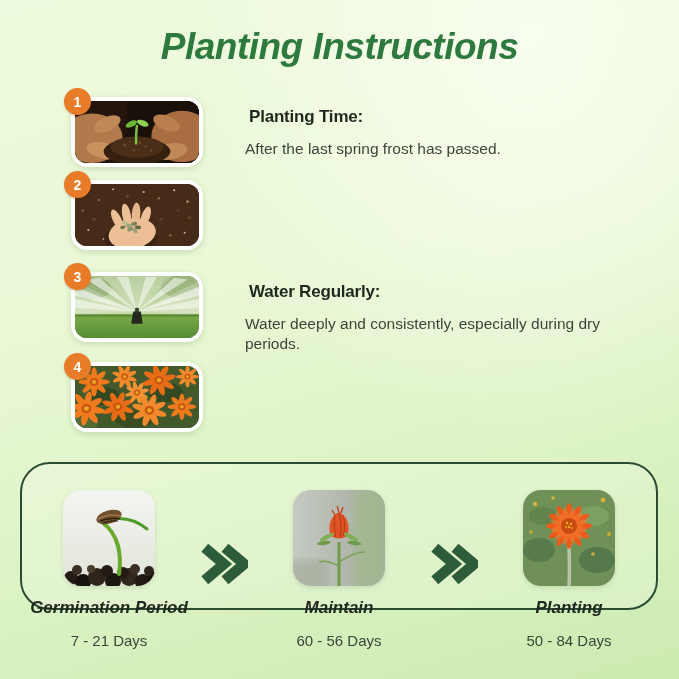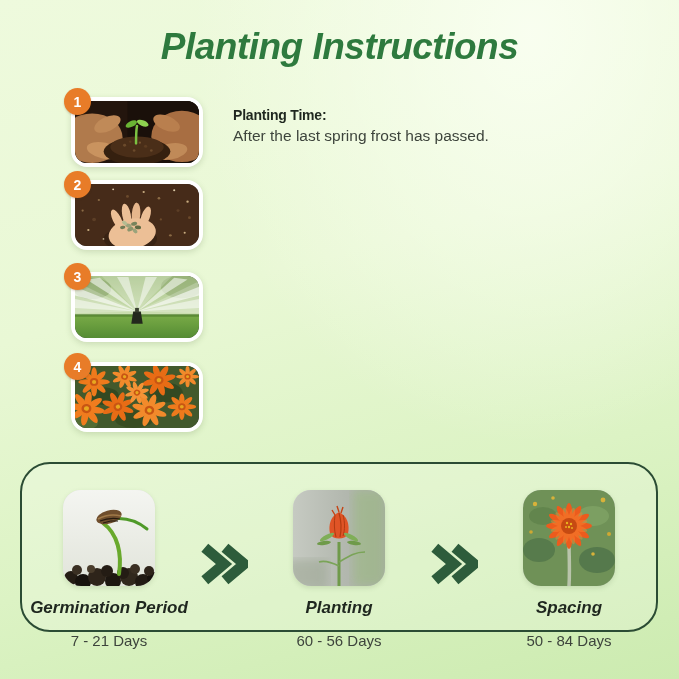--- a/index.html
+++ b/index.html
@@ -23,24 +23,24 @@
     overflow:hidden;background:#333;box-shadow:0 2px 6px rgba(60,90,40,.18);
   }
   .step-img svg{display:block;width:100%;height:100%;}
   .badge{
     position:absolute;left:64px;top:-9px;width:27px;height:27px;border-radius:50%;
     background:var(--badge_orange,#e87c28);color:#fff;font-size:14px;font-weight:bold;
     display:flex;align-items:center;justify-content:center;z-index:3;
     box-shadow:0 1px 2px rgba(90,50,10,.25);
   }
   .step-text{position:absolute;left:233px;top:10px;width:430px;}
-  .step-title{margin:0 0 3px 0;font-size:14px;font-weight:bold;color:var(--heading_text,#1f271f);letter-spacing:-0.2px;}
-  .step-desc{margin:0;font-size:15.5px;line-height:1.32;color:var(--body_text,#3d443c);}
+  .step-title{margin:0 0 3px 16px;font-size:17px;font-weight:bold;color:var(--heading_text,#1f271f);letter-spacing:-0.2px;}
+  .step-desc{margin:12px;font-size:15.5px;line-height:1.32;color:var(--body_text,#3d443c);}
   .panel{
-    position:absolute;left:20px;top:462px;width:638px;height:170px;box-sizing:border-box;
+    position:absolute;left:20px;top:462px;width:638px;height:148px;box-sizing:border-box;
     border:2px solid var(--panel_border,#2b4c34);border-radius:30px;
     background:rgba(255,255,255,0.20);
     display:flex;justify-content:center;align-items:flex-start;padding-top:26px;
   }
   .stage{width:174px;display:flex;flex-direction:column;align-items:center;}
   .stage-img{
     width:92px;height:96px;border-radius:18px;overflow:hidden;background:#ddd;
     box-shadow:0 2px 5px rgba(60,90,40,.15);
   }
   .stage-img svg{display:block;width:100%;height:100%;}
@@ -161,20 +161,24 @@
         <path d="M65 40 L0 6 L0 42 Z" fill="#ffffff" opacity="0.22"></path>
         <path d="M65 40 L130 6 L130 42 Z" fill="#ffffff" opacity="0.22"></path>
         <path d="M65 40 L28 0 L102 0 Z" fill="#ffffff" opacity="0.18"></path>
         <path d="M61 40 L69 40 L71 54 L59 54 Z" fill="#23281d"></path>
         <rect x="63" y="36" width="4" height="5" fill="#3a4030"></rect>
       </svg>
     </div>
     <div class="badge">
         <span>3</span>
       </div>
+    <div class="step-text">
+      <h3 class="step-title">Water Regularly:</h3>
+      <p class="step-desc">Water deeply and consistently, especially during dry periods.</p>
+    </div>
   </div>
 
   <div class="step" style="top:362px;">
     <div class="step-img">
       <svg viewBox="0 0 130 70" preserveAspectRatio="none">
         <defs>
           <g id="daisyA">
             <ellipse cx="0" cy="-7.5" rx="2.8" ry="7.5"></ellipse>
             <ellipse cx="0" cy="-7.5" rx="2.8" ry="7.5" transform="rotate(45)"></ellipse>
             <ellipse cx="0" cy="-7.5" rx="2.8" ry="7.5" transform="rotate(90)"></ellipse>
@@ -277,21 +281,21 @@
           <path d="M46 23 C48 30 49 38 47 47" stroke="#b03c12" stroke-width="1.2" fill="none"></path>
           <path d="M42 25 C41 32 41 40 43 47" stroke="#b03c12" stroke-width="1" fill="none"></path>
           <path d="M50 25 C52 32 52 40 50 46" stroke="#b03c12" stroke-width="1" fill="none"></path>
           <path d="M46 22 L44 16 M48 23 L50 17 M42 25 L39 20" stroke="#c44415" stroke-width="1.4"></path>
           <ellipse cx="34" cy="47" rx="8" ry="2.2" fill="#7fae57" transform="rotate(-28 34 47)"></ellipse>
           <ellipse cx="58" cy="47" rx="8" ry="2.2" fill="#7fae57" transform="rotate(28 58 47)"></ellipse>
           <ellipse cx="31" cy="53" rx="7" ry="2" fill="#6f9a4a" transform="rotate(-8 31 53)"></ellipse>
           <ellipse cx="61" cy="53" rx="7" ry="2" fill="#6f9a4a" transform="rotate(8 61 53)"></ellipse>
         </svg>
       </div>
-      <div class="stage-label">Planting</div>
+      <div class="stage-label">Maintain</div>
       <div class="stage-days">60 - 56 Days</div>
     </div>
 
     <div class="chevron">
       <svg width="48" height="44" viewBox="0 0 50 44">
         <polyline points="5,5 25,22 5,39" fill="none" stroke="#2d5c3b" stroke-width="11"></polyline>
         <polyline points="26,5 46,22 26,39" fill="none" stroke="#2d5c3b" stroke-width="11"></polyline>
       </svg>
     </div>
 
@@ -329,18 +333,18 @@
           <use href="#daisyM" fill="#ec5b1d" transform="translate(46 36)"></use>
           <use href="#daisyM" fill="#f98630" opacity="0.45" transform="translate(46 36) rotate(15) scale(0.82)"></use>
           <circle cx="46" cy="36" r="8" fill="#c64a12"></circle>
           <circle cx="44" cy="33" r="1.2" fill="#eab31f"></circle>
             <circle cx="48" cy="34" r="1.2" fill="#eab31f"></circle>
           <circle cx="46" cy="37" r="1.2" fill="#eab31f"></circle>
             <circle cx="43" cy="37" r="1.1" fill="#e8a81f"></circle>
           <circle cx="49" cy="38" r="1.1" fill="#e8a81f"></circle>
         </svg>
       </div>
-      <div class="stage-label">Spacing</div>
+      <div class="stage-label">Planting</div>
       <div class="stage-days">50 - 84 Days</div>
     </div>
 
   </div>
 </div>
 
 </body></html>

